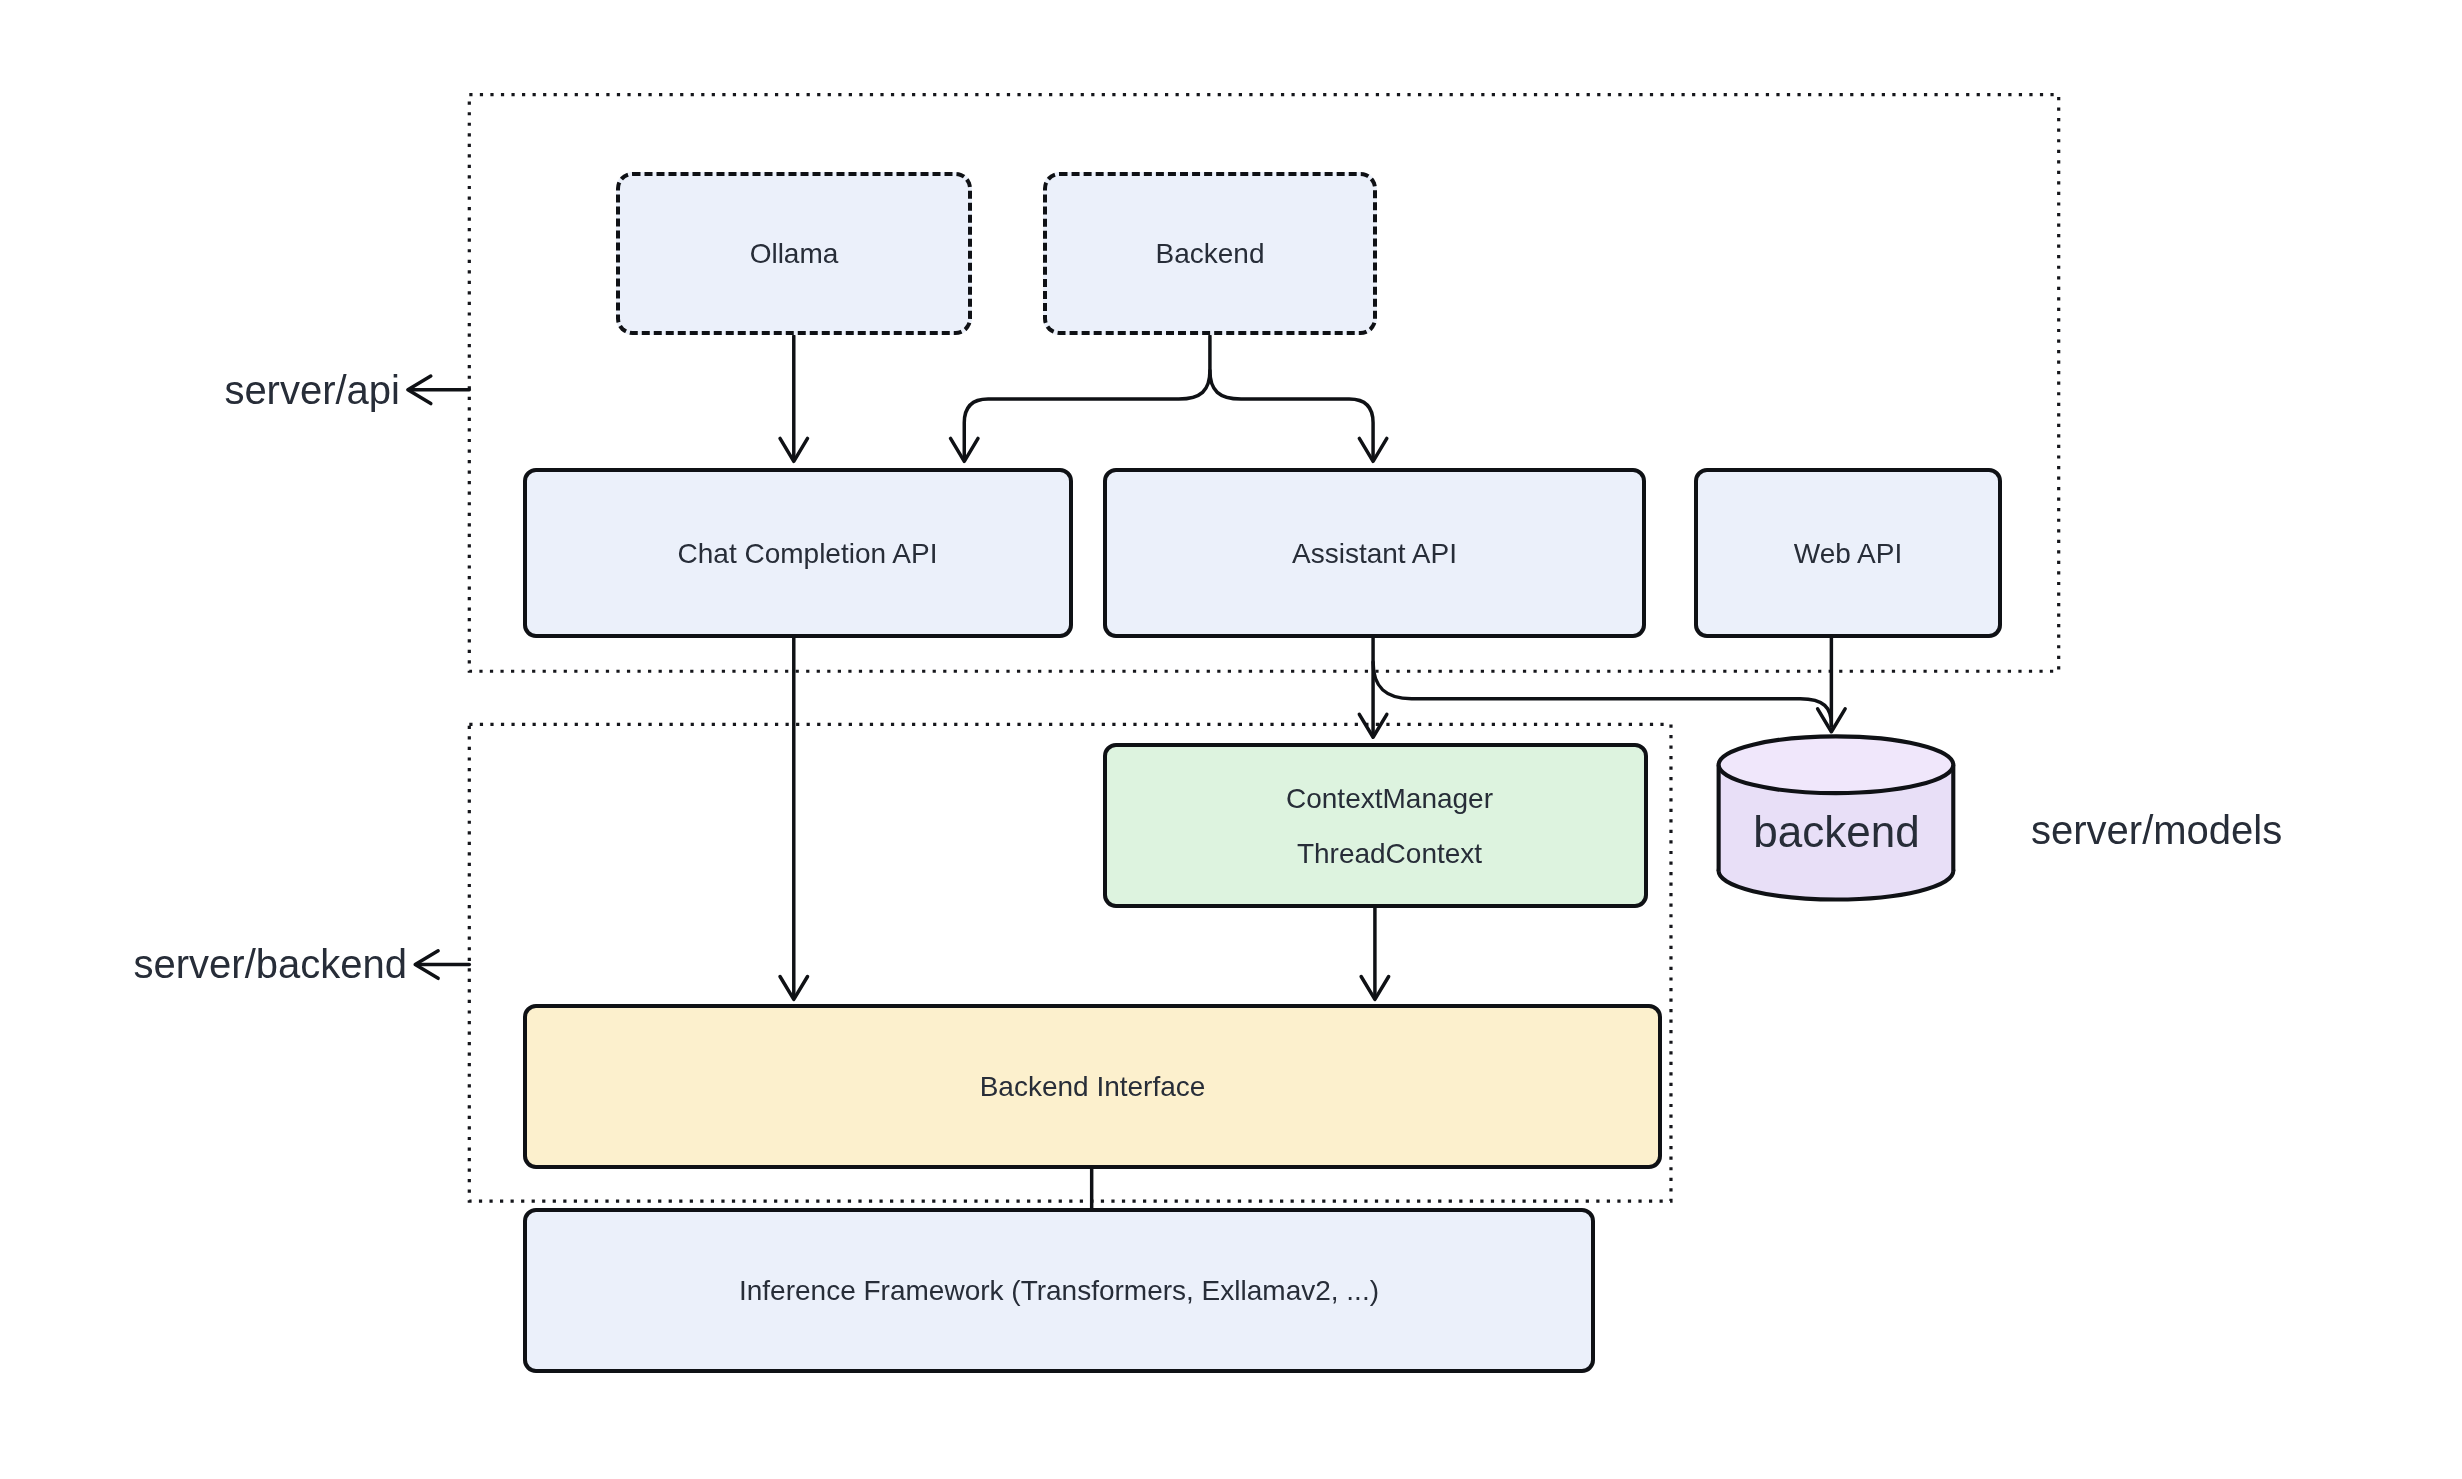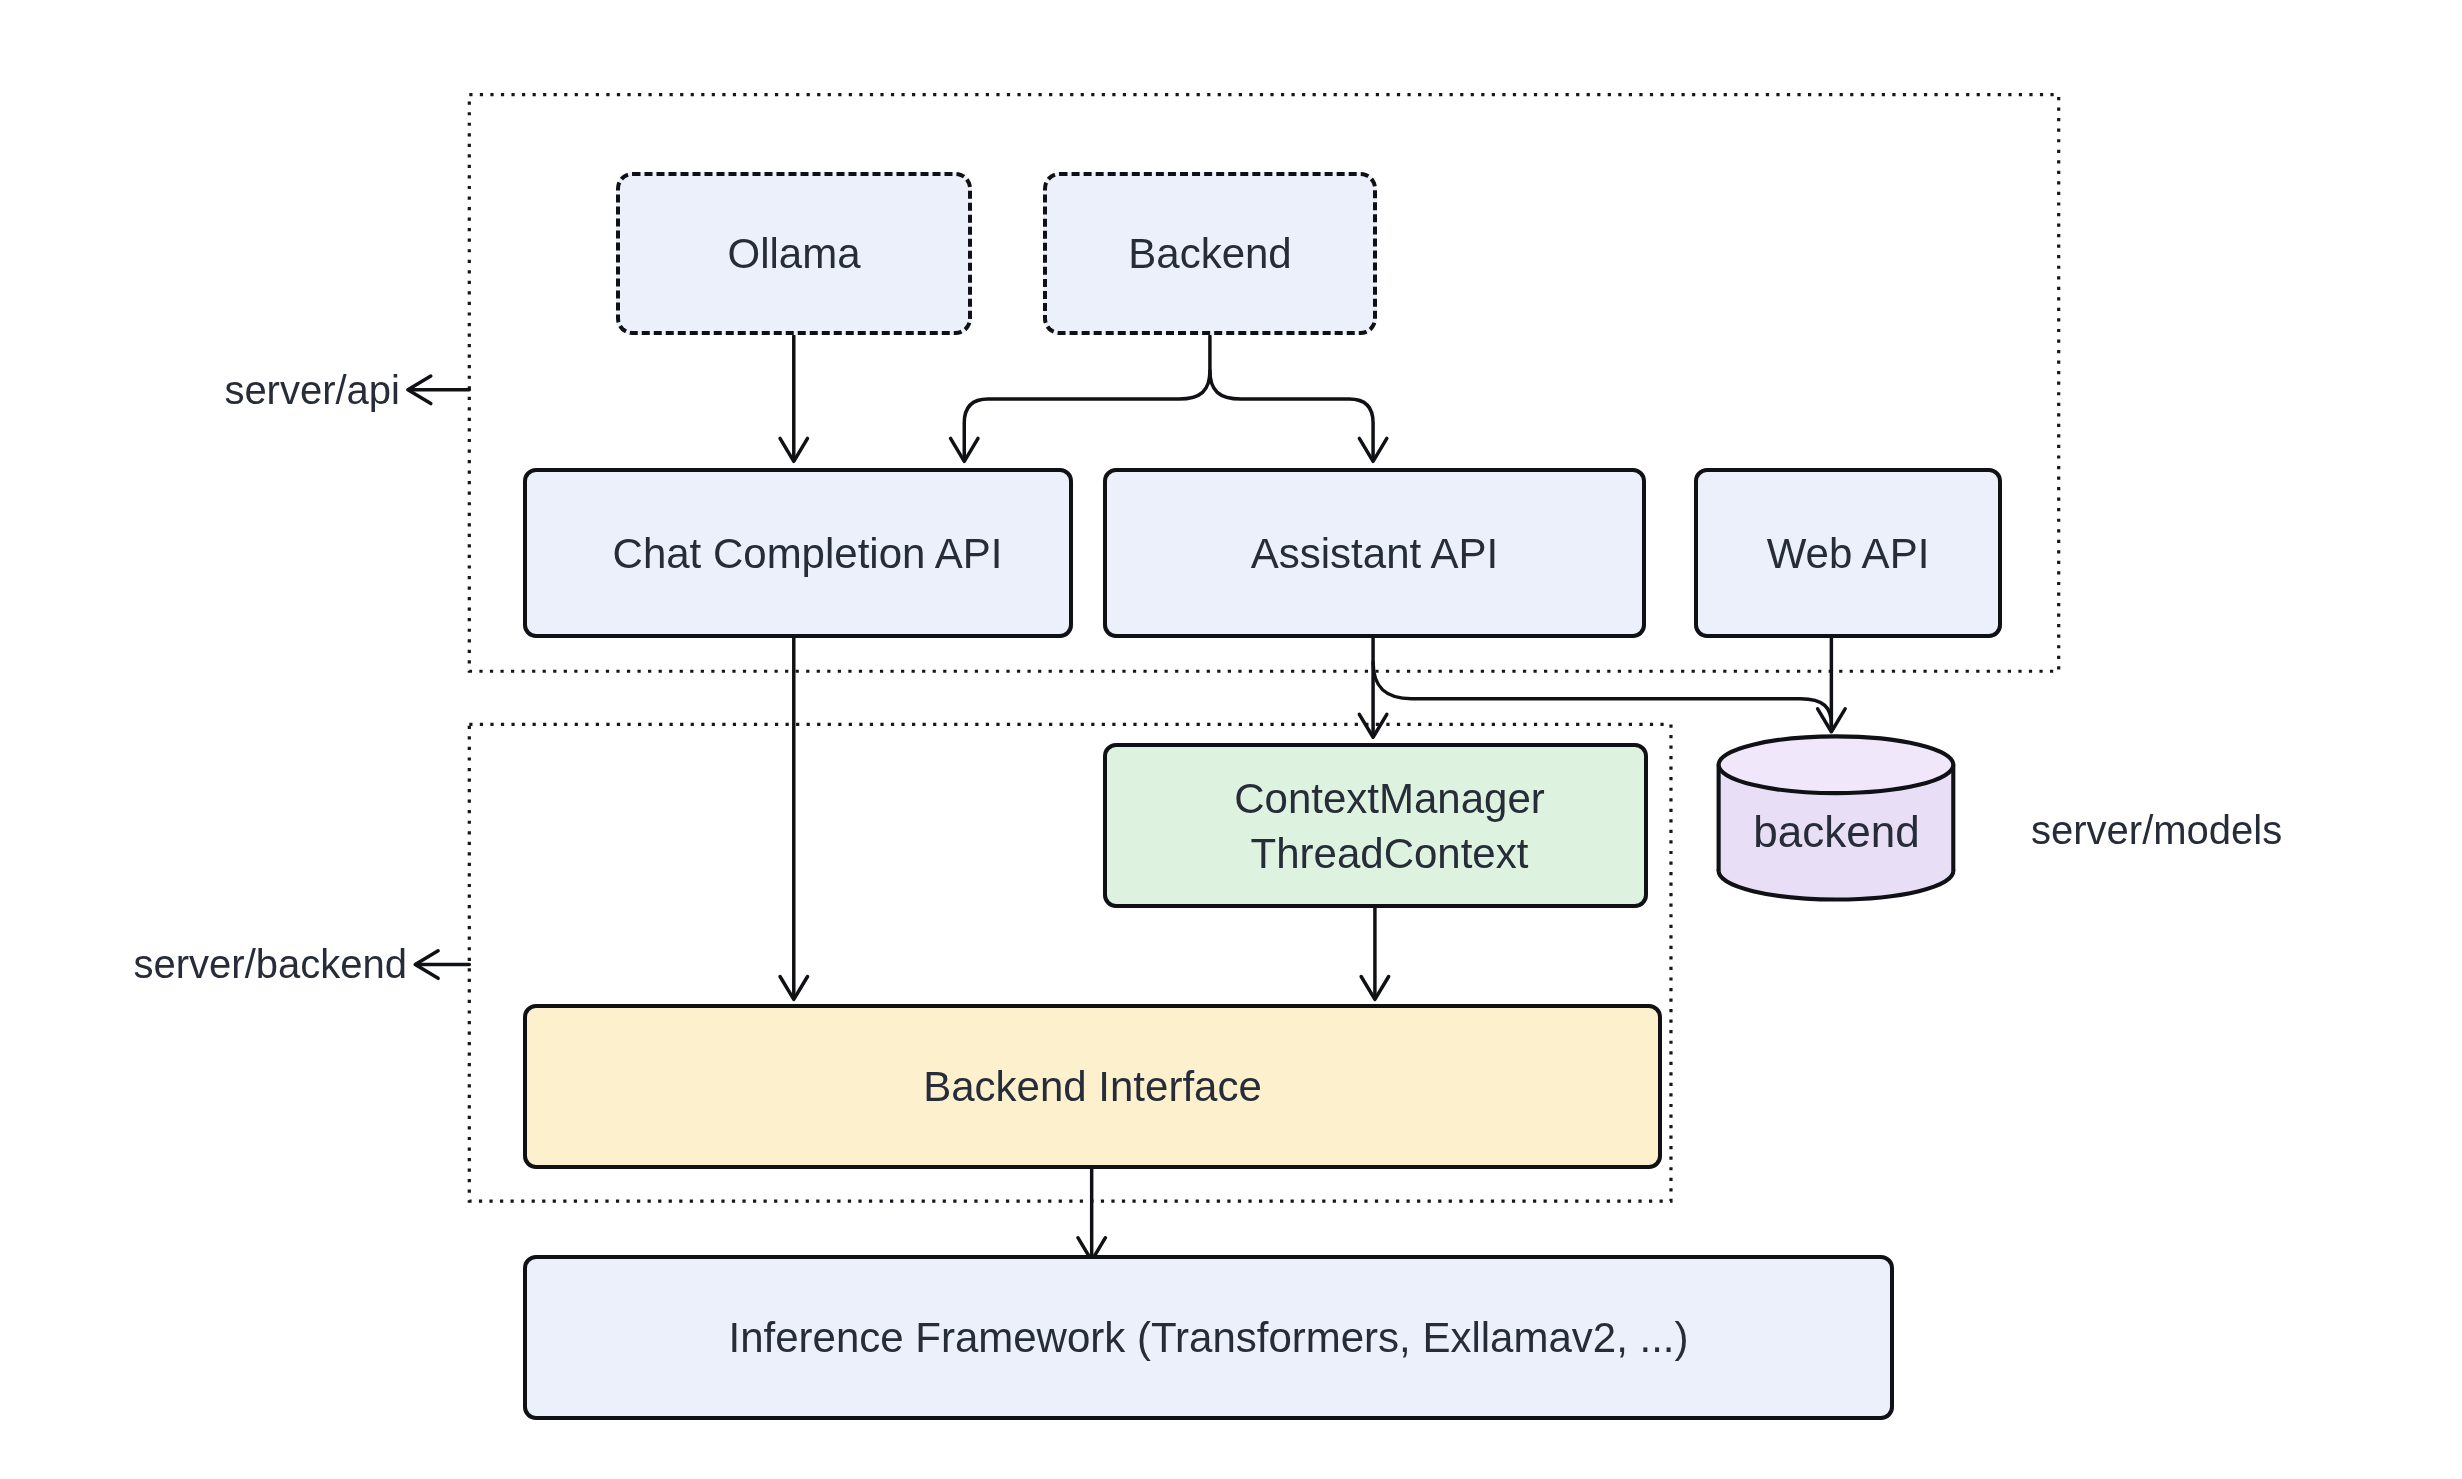--- a/index.html
+++ b/index.html
@@ -23,21 +23,21 @@
     z-index: 1;
   }
   .node {
     position: absolute;
     z-index: 2;
     box-sizing: border-box;
     display: flex;
     align-items: center;
     justify-content: center;
     text-align: center;
-    font-size: 42px;
+    font-size: 28px;
     line-height: 55px;
     border: 4.1px solid #0F1115;
     border-radius: 13px;
     background: #EBF0FA;
   }
   .node.dashed {
     border-style: dashed;
     border-width: 4.6px;
     border-radius: 16.5px;
   }
@@ -163,21 +163,21 @@
 </div>
 
 <div class="sqlite-label" style="left:1719px; top:784px; width:235px; height:96px;">
   <span>backend</span>
 </div>
 
 <div class="node yellow" style="left:523px; top:1004px; width:1139px; height:165px;">
   <span>Backend Interface</span>
 </div>
 
-<div class="node" style="left:523px; top:1255px; width:1371px; height:165px;">
+<div class="node" style="left:523px; top:1208px; width:1072px; height:165px;">
   <span>Inference Framework (Transformers, Exllamav2, ...)</span>
 </div>
 
 <div class="side-label right-align" style="left:33px; top:358px; width:367px;">
   <span>server/api</span>
 </div>
 
 <div class="side-label right-align" style="left:40px; top:932px; width:367px;">
   <span>server/backend</span>
 </div>

